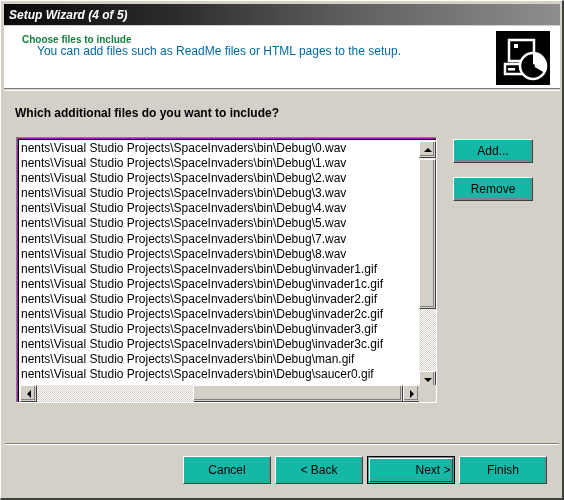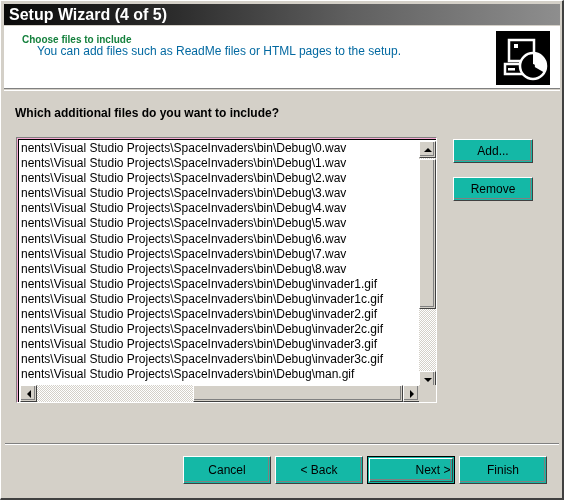--- a/index.html
+++ b/index.html
@@ -30,25 +30,26 @@
     left: 3px;
     top: 3px;
     width: 556px;
     height: 21px;
     background: linear-gradient(to right, #0a0a0a 0%, #2b2b2b 30%, #5f5f5f 62%, #8e8e8e 100%);
     display: flex;
     align-items: center;
   }
   .titlebar-text {
     color: #ffffff;
-    font-size: 16px;
+    font-size: 12px;
     font-weight: bold;
     padding-left: 5px;
     letter-spacing: 0px;
     white-space: nowrap;
+    font-style: italic;
   }
 
   
   .header {
     position: absolute;
     left: 3px;
     top: 25px;
     width: 556px;
     height: 63px;
     background: #ffffff;
@@ -103,21 +104,21 @@
   }
 
   
   .listbox {
     position: absolute;
     left: 15px;
     top: 136px;
     width: 421px;
     height: 266px;
     box-sizing: border-box;
-    background: #f9a8d4;
+    background: #a21caf;
     border-top: 1px solid #808080;
     border-left: 1px solid #808080;
     border-right: 1px solid #ffffff;
     border-bottom: 1px solid #ffffff;
     overflow: hidden;
   }
   .listbox-inner {
     position: absolute;
     left: 1px;
     top: 1px;
@@ -395,21 +396,20 @@
   <div class="listbox">
     <div class="listbox-inner">
 
       <div class="list-items">
           <div class="list-item">nents\Visual Studio Projects\SpaceInvaders\bin\Debug\0.wav</div>
           <div class="list-item">nents\Visual Studio Projects\SpaceInvaders\bin\Debug\1.wav</div>
           <div class="list-item">nents\Visual Studio Projects\SpaceInvaders\bin\Debug\2.wav</div>
           <div class="list-item">nents\Visual Studio Projects\SpaceInvaders\bin\Debug\3.wav</div>
           <div class="list-item">nents\Visual Studio Projects\SpaceInvaders\bin\Debug\4.wav</div>
           <div class="list-item">nents\Visual Studio Projects\SpaceInvaders\bin\Debug\5.wav</div>
-          <div class="list-item">nents\Visual Studio Projects\SpaceInvaders\bin\Debug\6.wav</div>
           <div class="list-item">nents\Visual Studio Projects\SpaceInvaders\bin\Debug\7.wav</div>
           <div class="list-item">nents\Visual Studio Projects\SpaceInvaders\bin\Debug\8.wav</div>
           <div class="list-item">nents\Visual Studio Projects\SpaceInvaders\bin\Debug\invader1.gif</div>
           <div class="list-item">nents\Visual Studio Projects\SpaceInvaders\bin\Debug\invader1c.gif</div>
           <div class="list-item">nents\Visual Studio Projects\SpaceInvaders\bin\Debug\invader2.gif</div>
           <div class="list-item">nents\Visual Studio Projects\SpaceInvaders\bin\Debug\invader2c.gif</div>
           <div class="list-item">nents\Visual Studio Projects\SpaceInvaders\bin\Debug\invader3.gif</div>
           <div class="list-item">nents\Visual Studio Projects\SpaceInvaders\bin\Debug\invader3c.gif</div>
           <div class="list-item">nents\Visual Studio Projects\SpaceInvaders\bin\Debug\man.gif</div>
           <div class="list-item">nents\Visual Studio Projects\SpaceInvaders\bin\Debug\saucer0.gif</div>

